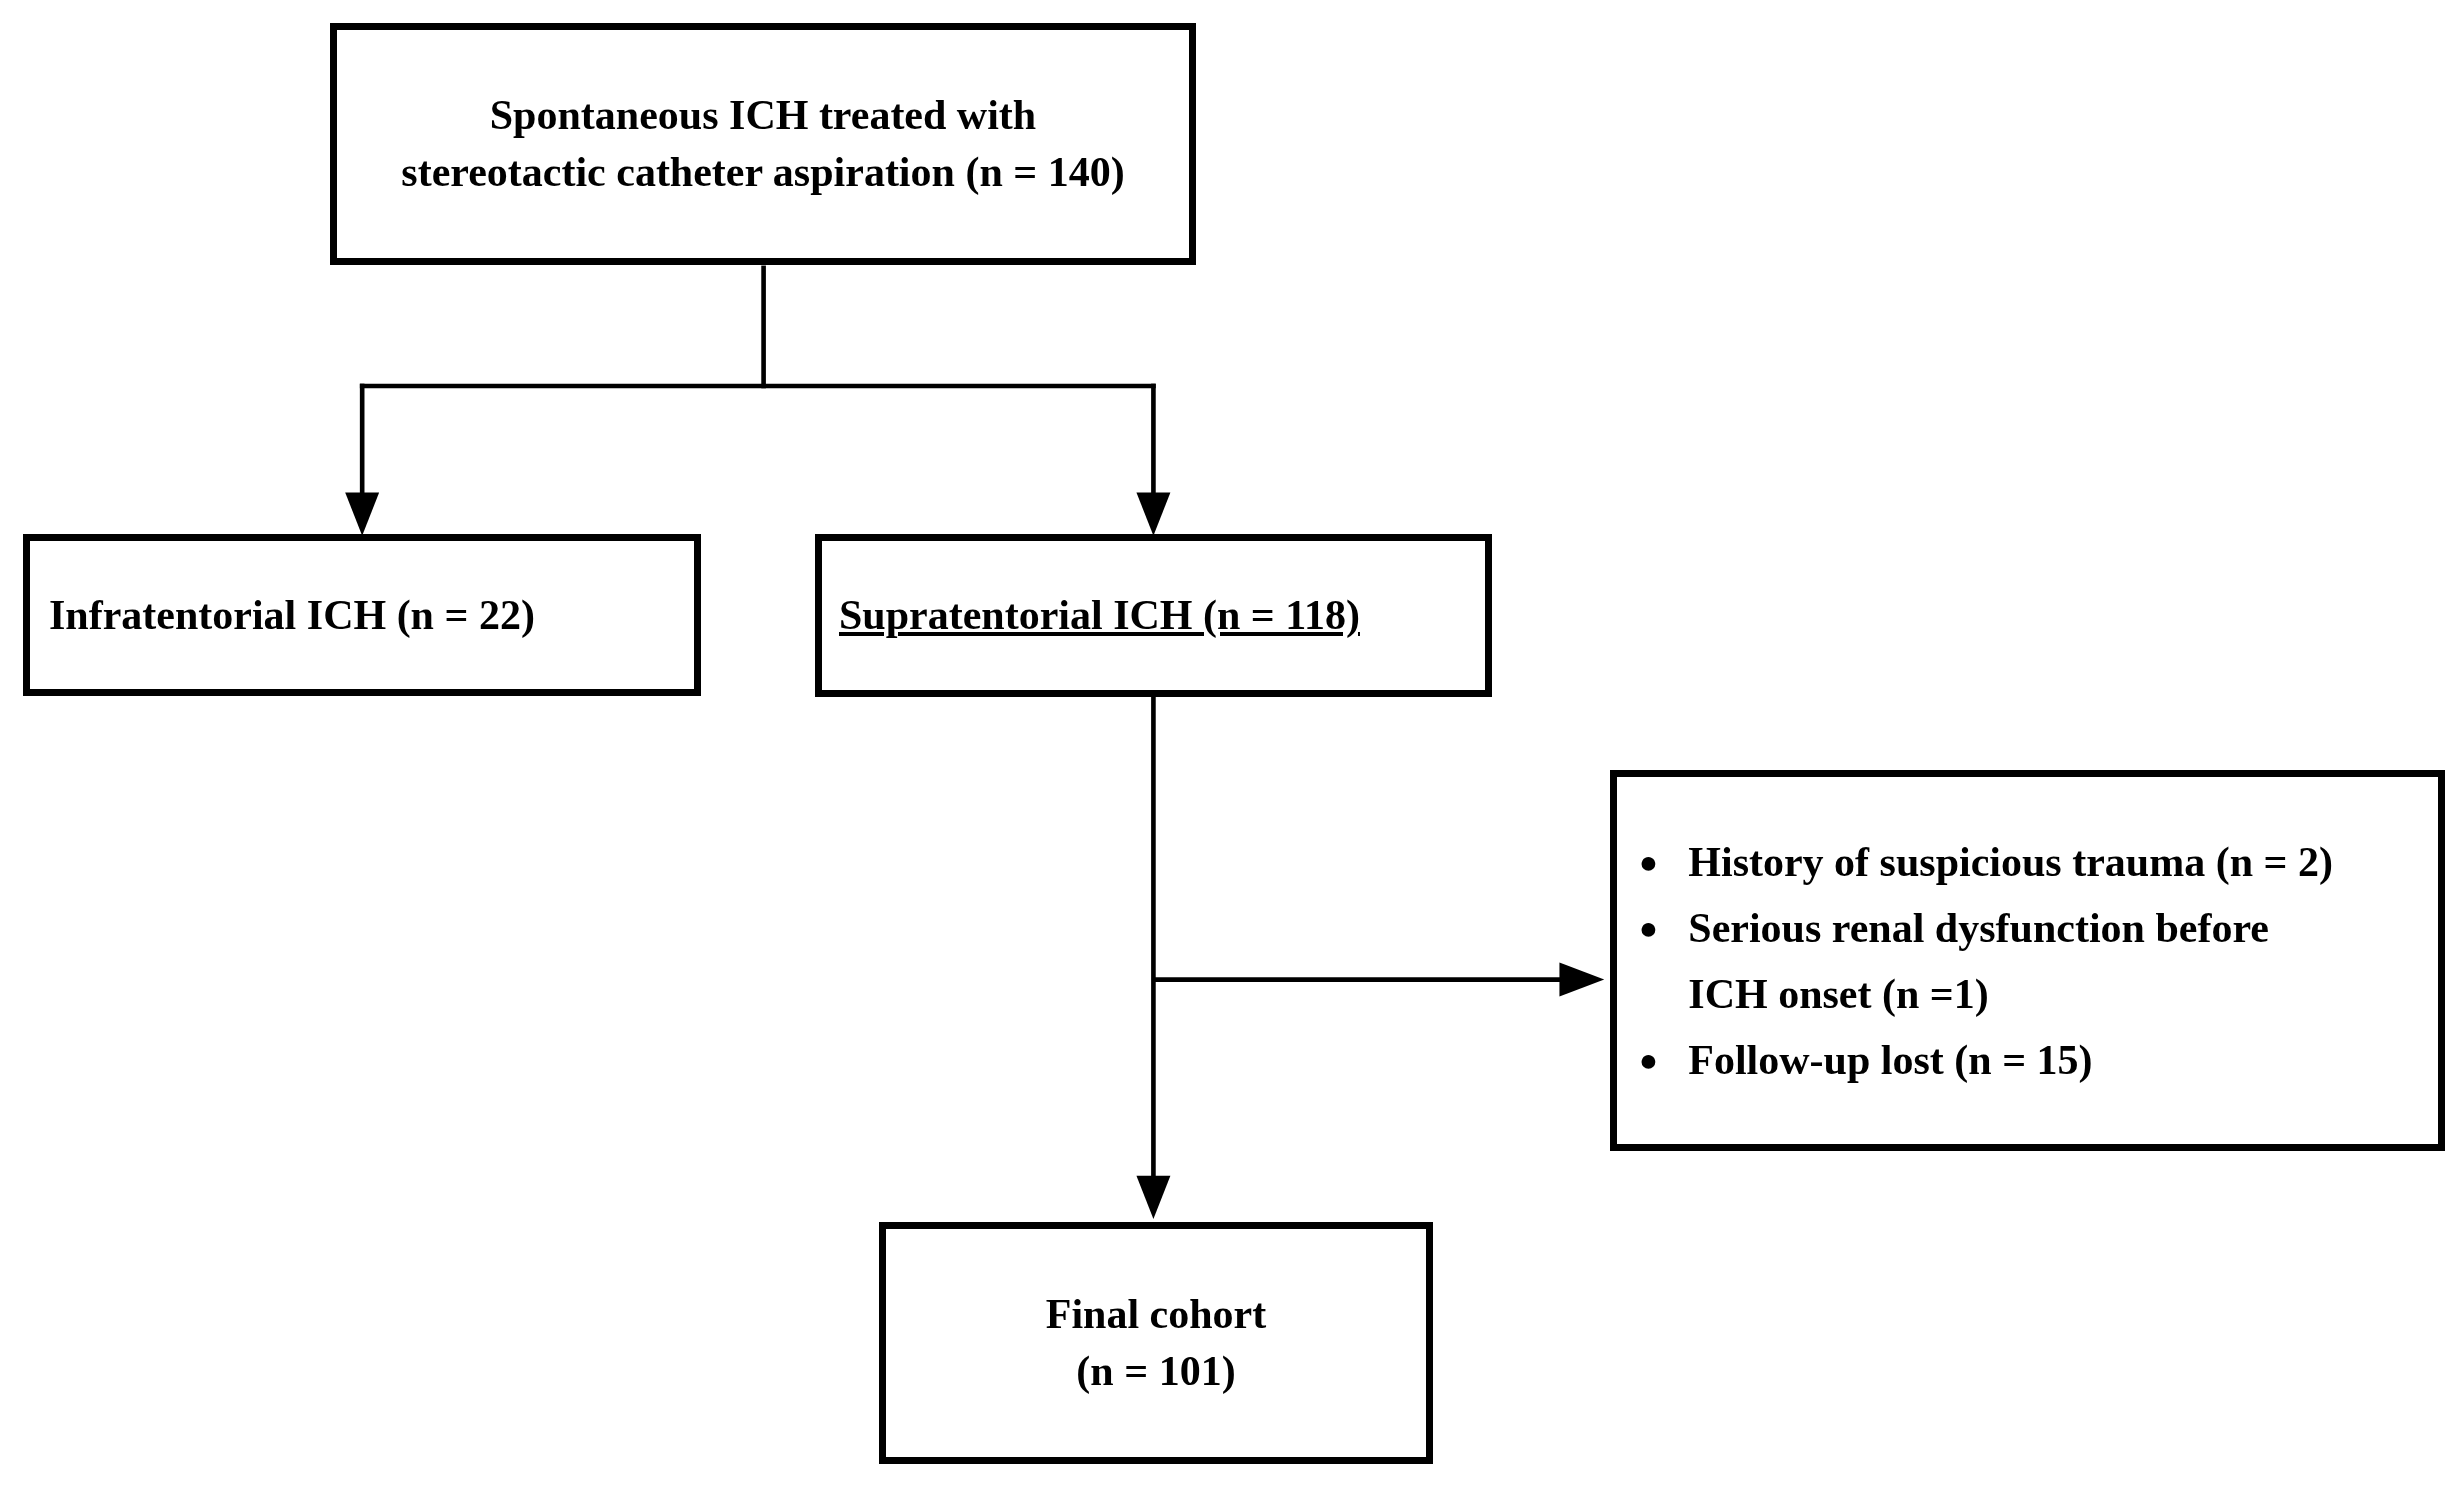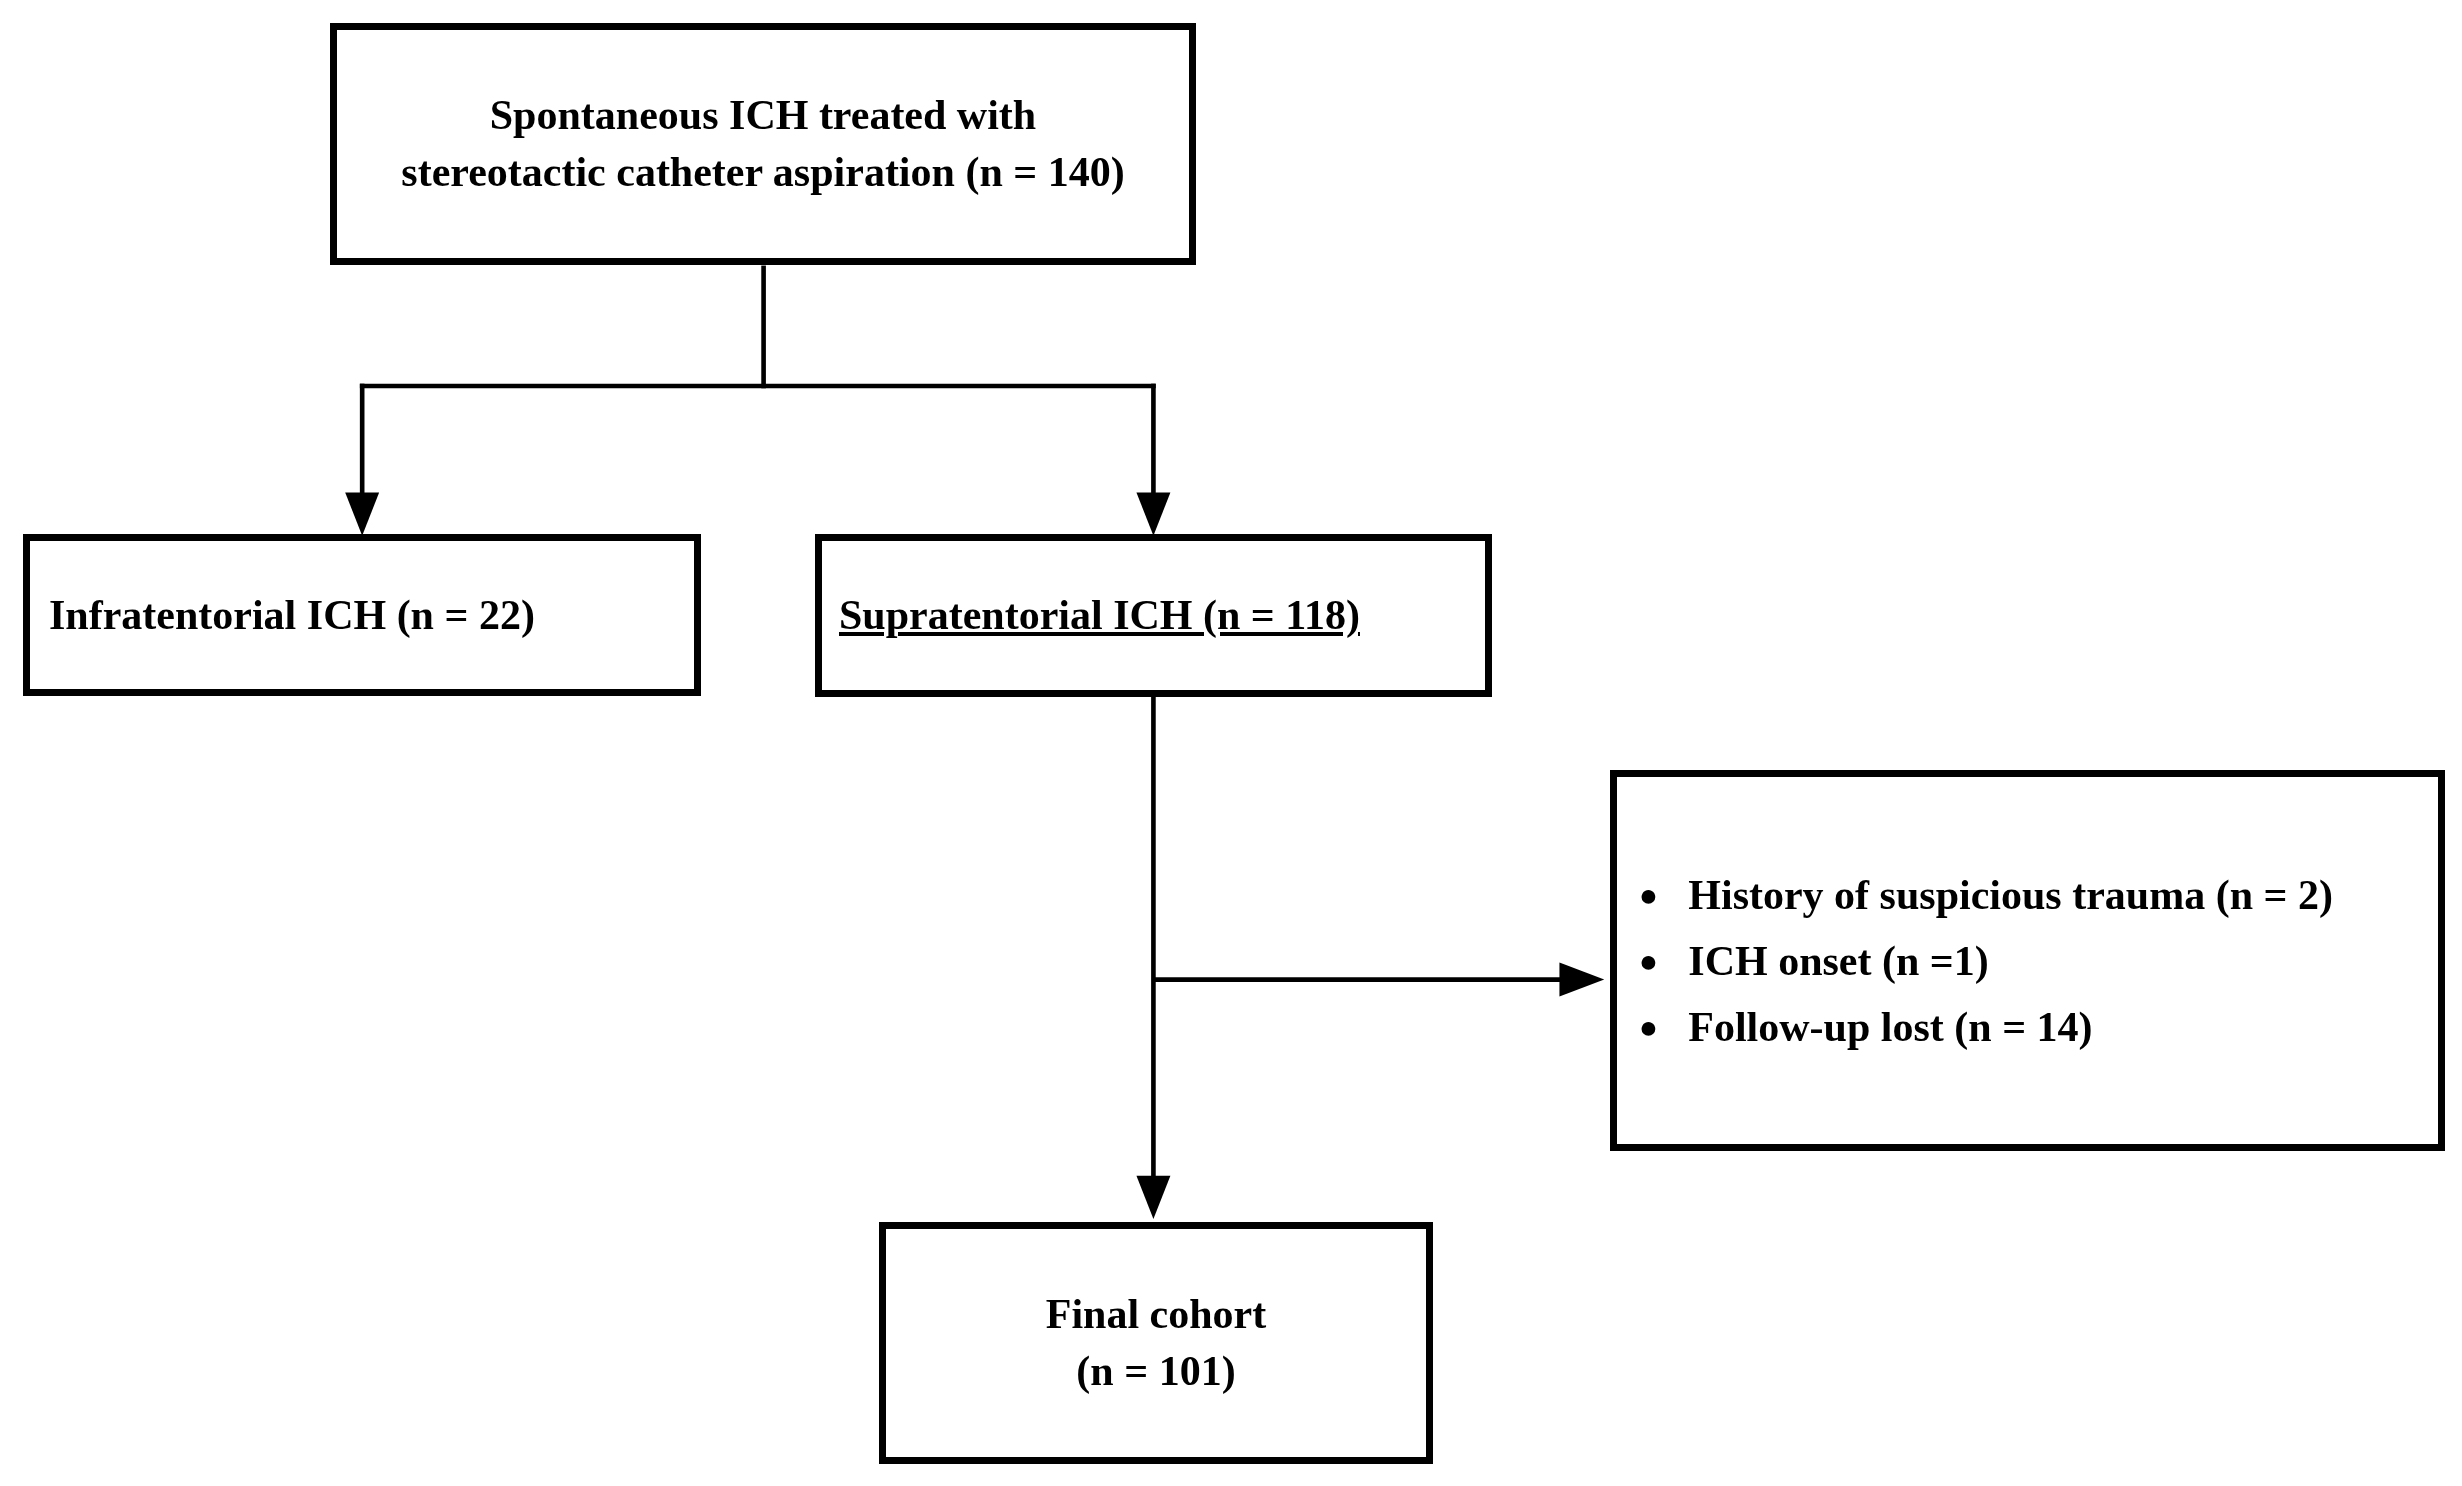--- a/index.html
+++ b/index.html
@@ -117,25 +117,26 @@
   </div>
 
   <div class="box box-exclusion">
     <ul>
       <li>
         <span class="bullet-dot">●</span>
         <span class="line">History of  suspicious trauma (n = 2)</span>
       </li>
       <li>
         <span class="bullet-dot">●</span>
+        <span class="line">Serious renal dysfunction before</span>
         <span class="line">ICH onset (n =1)</span>
       </li>
       <li>
         <span class="bullet-dot">●</span>
-        <span class="line">Follow-up lost (n = 14)</span>
+        <span class="line">Follow-up lost (n = 15)</span>
       </li>
     </ul>
   </div>
 
   <div class="box box-final">
     <span class="line">Final cohort</span>
     <span class="line">(n = 101)</span>
   </div>
 
 </div>

